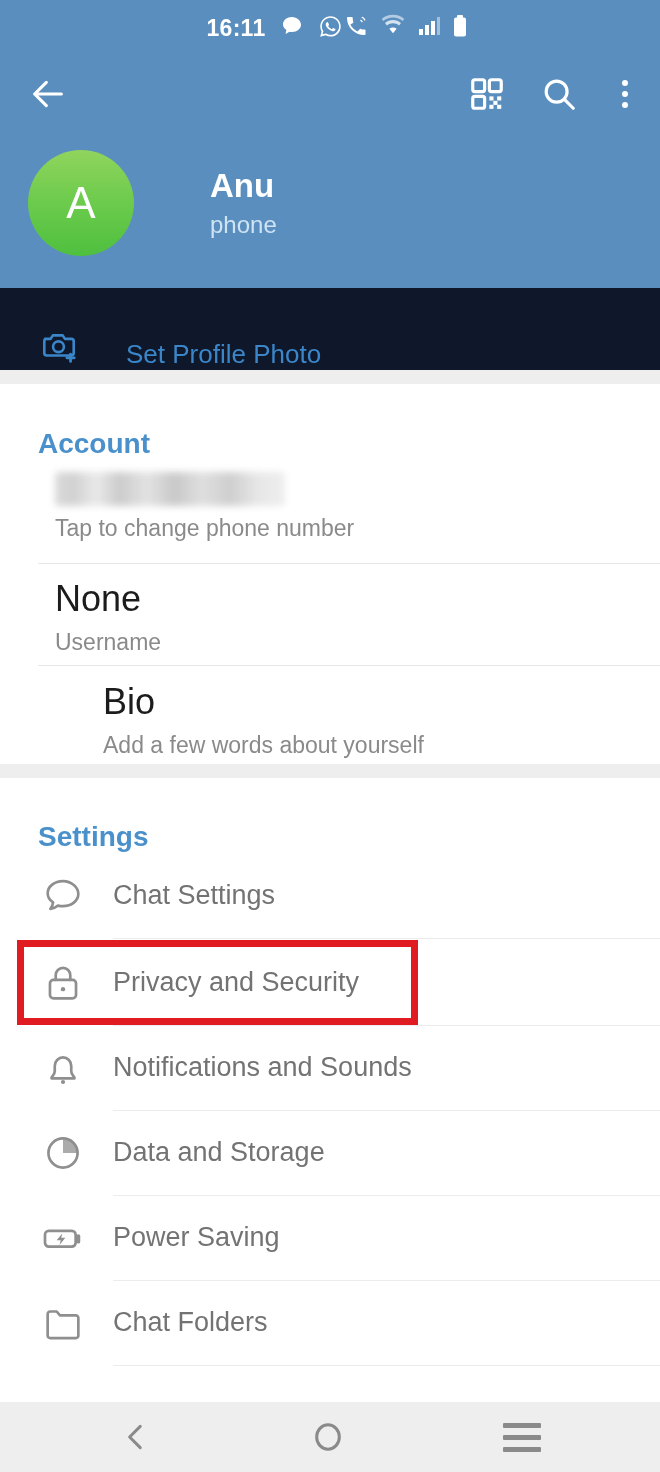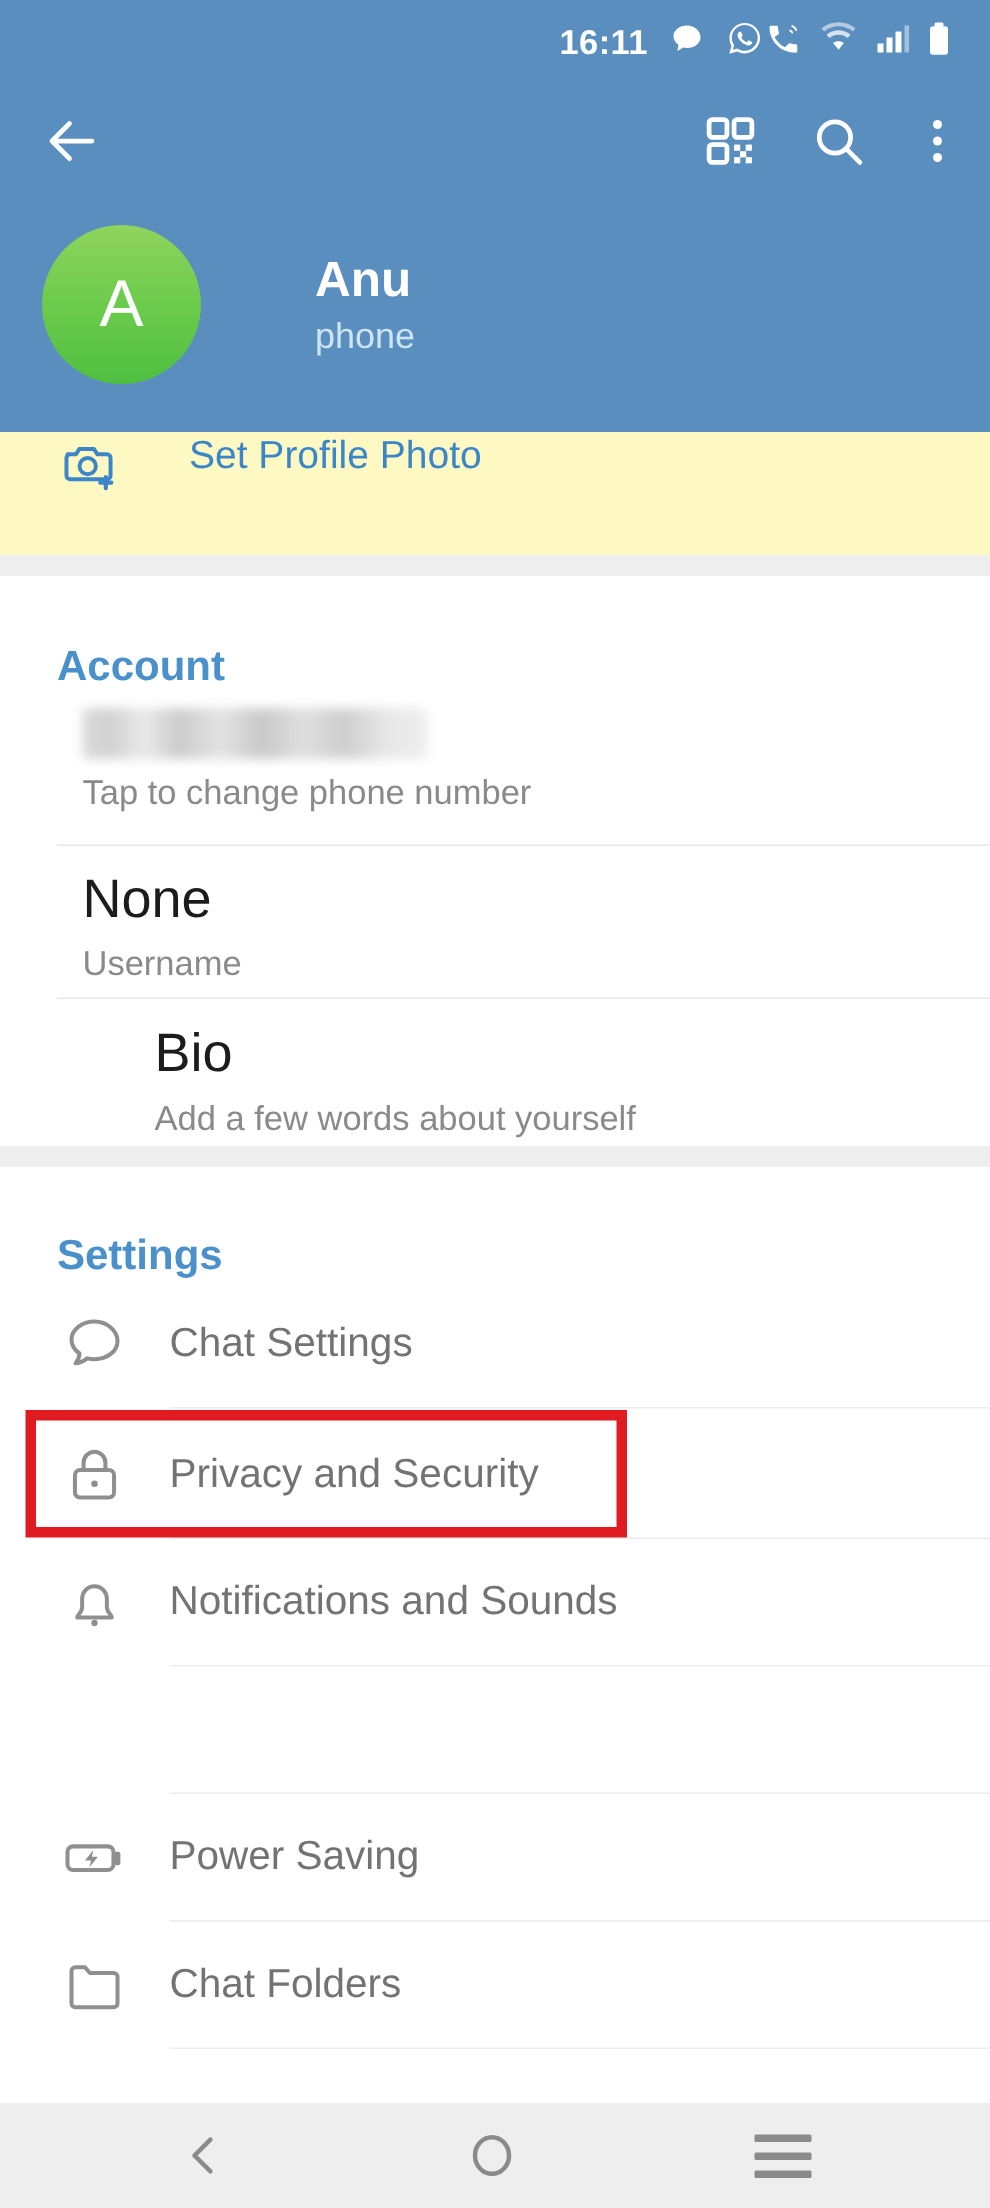--- a/index.html
+++ b/index.html
@@ -12,21 +12,21 @@
   .screen { position:relative; width:660px; height:1472px; background:#fff; }
 
   
   .header-block {
     position:absolute; top:0; left:0; width:660px; height:288px;
     background:#5a8ebf;
   }
   
   .statusbar {
     position:absolute; top:0; left:0; width:660px; height:56px;
-    display:flex; align-items:center; justify-content:flex-end;
+    display:flex; align-items:center; justify-content:center;
     padding:0 26px 0 40px;
   }
   .status-left { display:flex; align-items:center; gap:14px; }
   .status-time {
     color:#fff; font-size:23px; font-weight:bold; letter-spacing:.3px;
   }
   .status-right { display:flex; align-items:center; gap:11px; }
   .sicon { display:block; }
 
   
@@ -51,21 +51,21 @@
     display:flex; align-items:center; justify-content:center;
     color:#fff; font-size:44px; font-weight:400;
   }
   .pinfo { margin-left:76px; }
   .pname { color:#ffffff; font-size:33px; font-weight:bold; line-height:1.15; }
   .pstatus { color:#cfe4f3; font-size:24px; margin-top:6px; }
 
   
   .photo-row {
     position:absolute; top:288px; left:0; width:660px; height:82px;
-    background:#fef9c3; display:flex; align-items:flex-start; padding-left:38px;
+    background:#0f172a; display:flex; align-items:flex-end; padding-left:38px;
     cursor:pointer;
   }
   .photo-label { color:#3a86c8; font-size:26px; margin-left:46px; }
 
   .divider-band { position:absolute; left:0; width:660px; height:14px; background:#eeeeee; }
 
   
   .section-title {
     position:absolute; left:38px;
     color:#4a91cc; font-size:28px; font-weight:bold;
@@ -268,20 +268,29 @@
     <span class="set-icon">
       <svg width="46" height="46" viewBox="0 0 24 24">
         <path d="M6 17.4c0-.5.3-.9.6-1.2.7-.7 1.1-1.6 1.1-2.6v-2.7c0-2.4 1.9-4.4 4.3-4.4s4.3 2 4.3 4.4v2.7c0 1 .4 1.9 1.1 2.6.3.3.6.7.6 1.2H6z" stroke="#8f8f8f" stroke-width="1.4" fill="none" stroke-linejoin="round"></path>
         <circle cx="12" cy="19.3" r="1.1" fill="#8f8f8f"></circle>
       </svg>
     </span>
     <span class="set-label">Notifications and Sounds</span>
   </div>
   <div class="set-line" style="top:1110px;"></div>
 
+  <div class="set-row" style="top:1110px;">
+    <span class="set-icon">
+      <svg width="46" height="46" viewBox="0 0 24 24">
+        <circle cx="12" cy="12" r="7.6" stroke="#8f8f8f" stroke-width="1.4" fill="none"></circle>
+        <path d="M12 12V4.4A7.6 7.6 0 0 1 19.6 12H12z" fill="#8f8f8f" opacity=".75"></path>
+      </svg>
+    </span>
+    <span class="set-label">Data and Storage</span>
+  </div>
   <div class="set-line" style="top:1195px;"></div>
 
   <div class="set-row" style="top:1195px;">
     <span class="set-icon">
       <svg width="46" height="46" viewBox="0 0 24 24">
         <rect x="2.6" y="8.3" width="16" height="8.2" rx="2" stroke="#8f8f8f" stroke-width="1.4" fill="none"></rect>
         <path d="M20 11.1v2.8" stroke="#8f8f8f" stroke-width="2" stroke-linecap="round"></path>
         <path d="M11.6 9.6l-2.9 3.6h2.1l-.6 2.4 3-3.7h-2.1z" fill="#8f8f8f"></path>
       </svg>
     </span>

